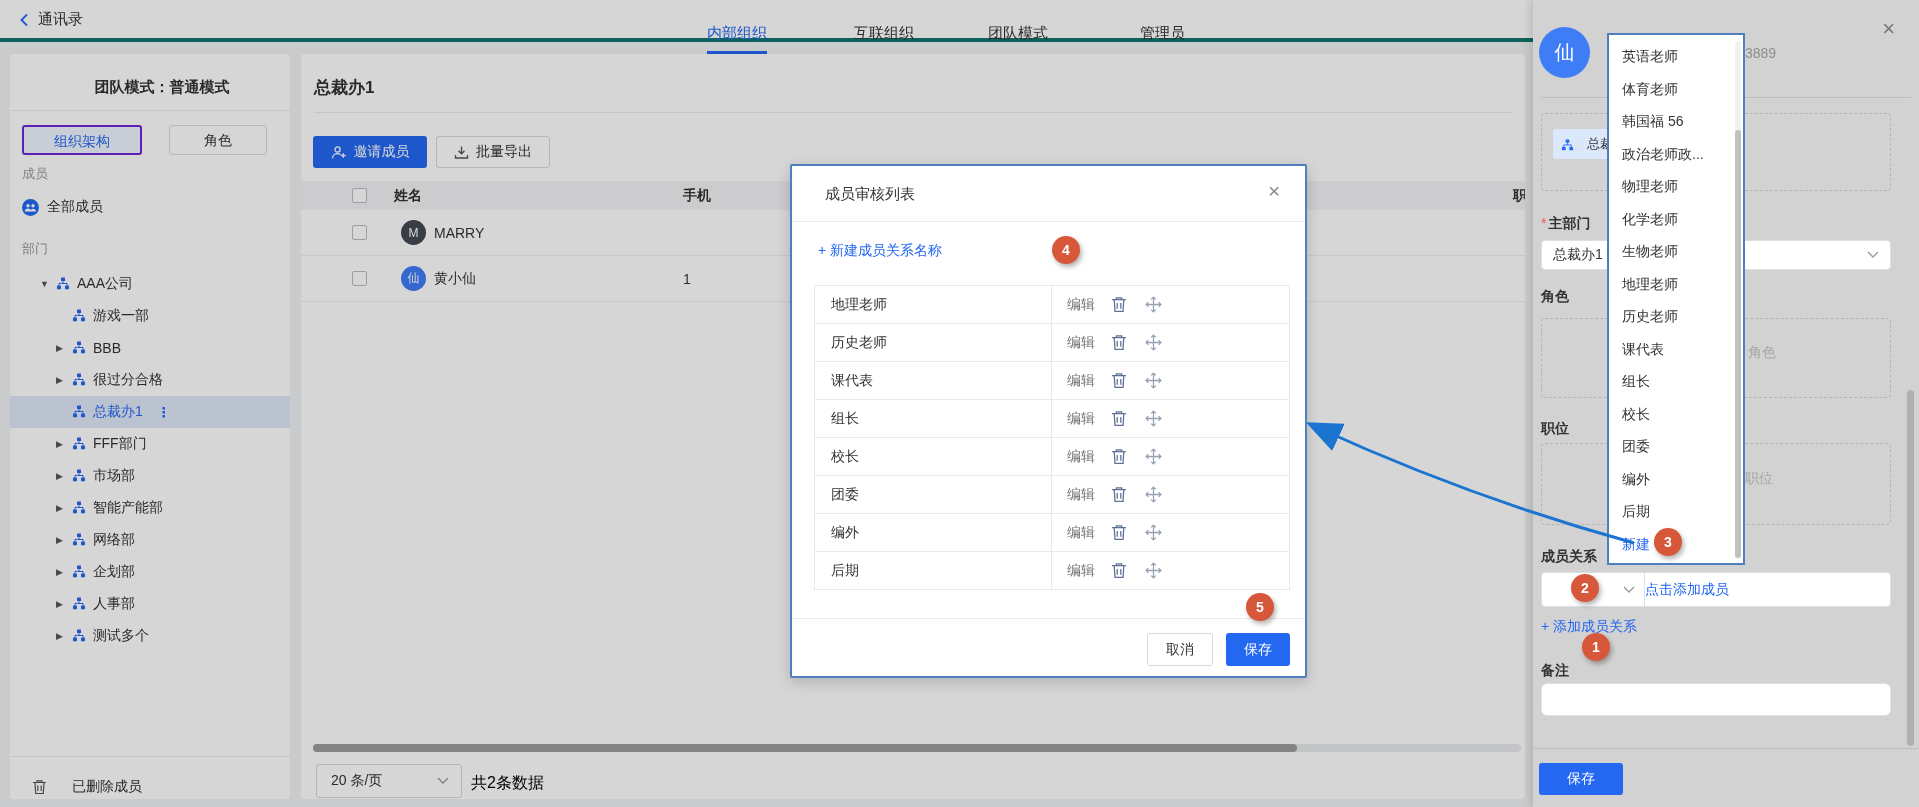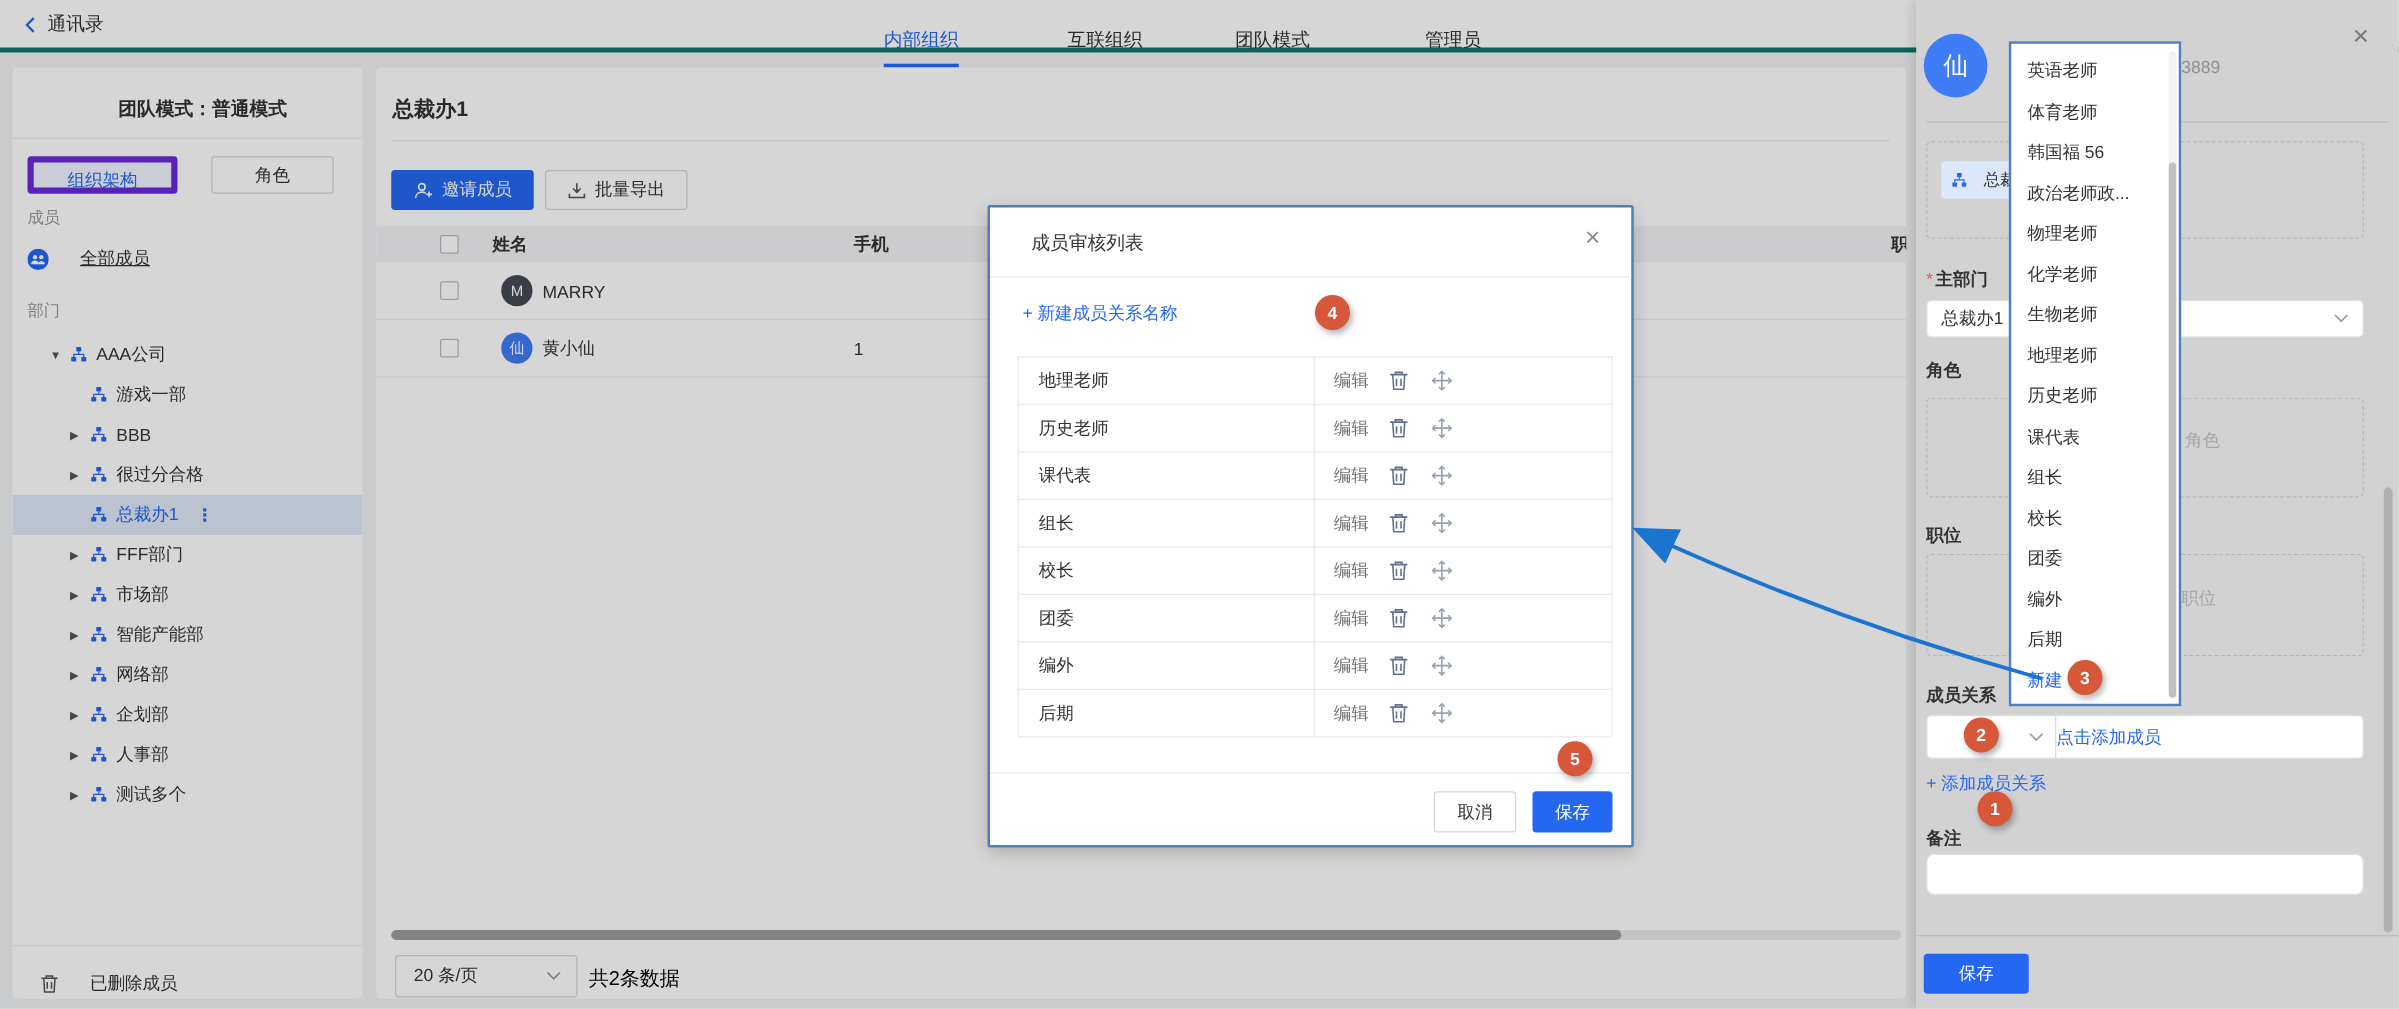--- a/index.html
+++ b/index.html
@@ -16,25 +16,25 @@
   .tab-0{left:707px;} .tab-1{left:854px;} .tab-2{left:988px;} .tab-3{left:1140px;}
 
   
   .sidebar-card { position:absolute; left:10px; top:54px; width:280px; height:745px; background:#fff; border-radius:4px; overflow:hidden; }
   .main-card { position:absolute; left:301px; top:54px; width:1224px; height:745px; background:#fff; border-radius:4px; overflow:hidden; }
 
   
   .side-title { position:absolute; left:12px; top:24px; width:100%; text-align:center; font-size:15px; font-weight:bold; }
   .side-div1 { position:absolute; left:0; top:56px; width:100%; border-top:1px solid #ececec; }
   .side-tab { position:absolute; top:71px; height:30px; line-height:28px; text-align:center; font-size:14px; border-radius:3px; cursor:pointer; }
-  .side-tab-org { left:12px; width:120px; border:5px solid #6d28d9; color:#2468f2; background:#eff5ff; }
+  .side-tab-org { left:12px; width:120px; border:2px solid #6d28d9; color:#2468f2; background:#eff5ff; }
   .side-tab-role { left:159px; width:98px; border:1px solid #d9d9d9; color:#333; background:#fff; }
   .group-label { position:absolute; left:12px; font-size:13px; color:#999; }
   .all-members { position:absolute; left:0; top:138px; width:100%; height:30px; display:flex; align-items:center; cursor:pointer; }
-  .all-members .txt { margin-left:25px; font-size:14px;text-decoration:underline; }
+  .all-members .txt { margin-left:8px; font-size:14px; }
   .all-members svg { margin-left:12px; }
   .tree { position:absolute; left:0; top:214px; width:100%; }
   .tree-row { height:32px; display:flex; align-items:center; cursor:pointer; position:relative; }
   .tree-row.lvl1 { padding-left:30px; }
   .tree-row.lvl2 { padding-left:46px; }
   .tw { width:16px; font-size:9px; color:#555; flex:none; }
   .org-ic { width:14px; height:14px; flex:none; margin-right:7px; color:#2468f2; }
   .tree-label { font-size:14px; color:#333; white-space:nowrap;text-align:right; }
   .tree-row.selected { background:#e1e9f8; }
   .tree-row.selected .tree-label { color:#2468f2; }

